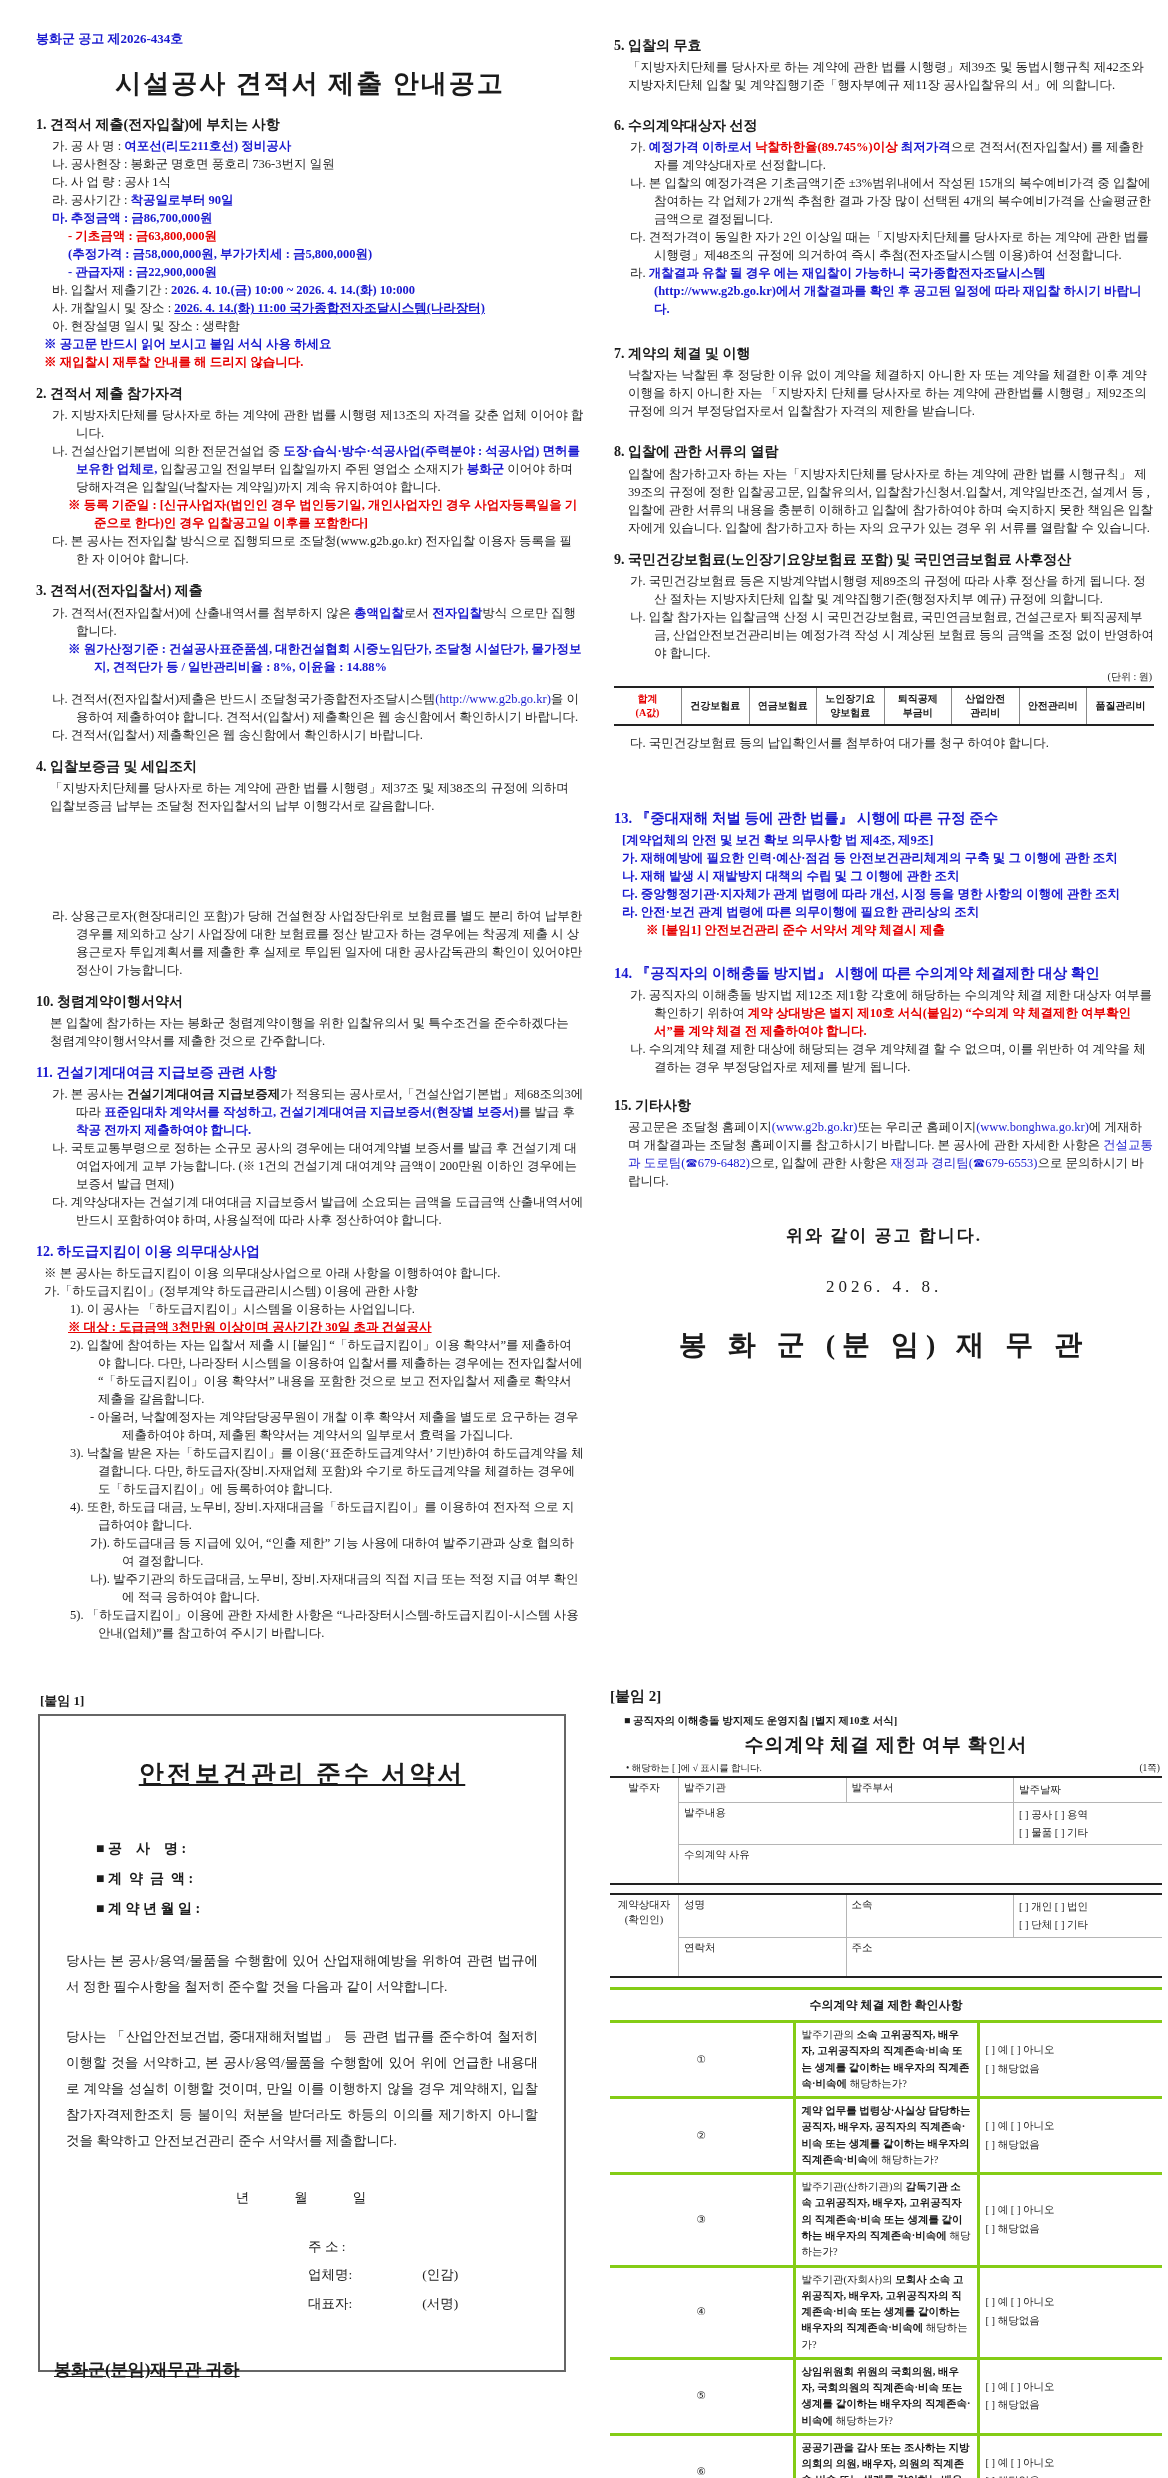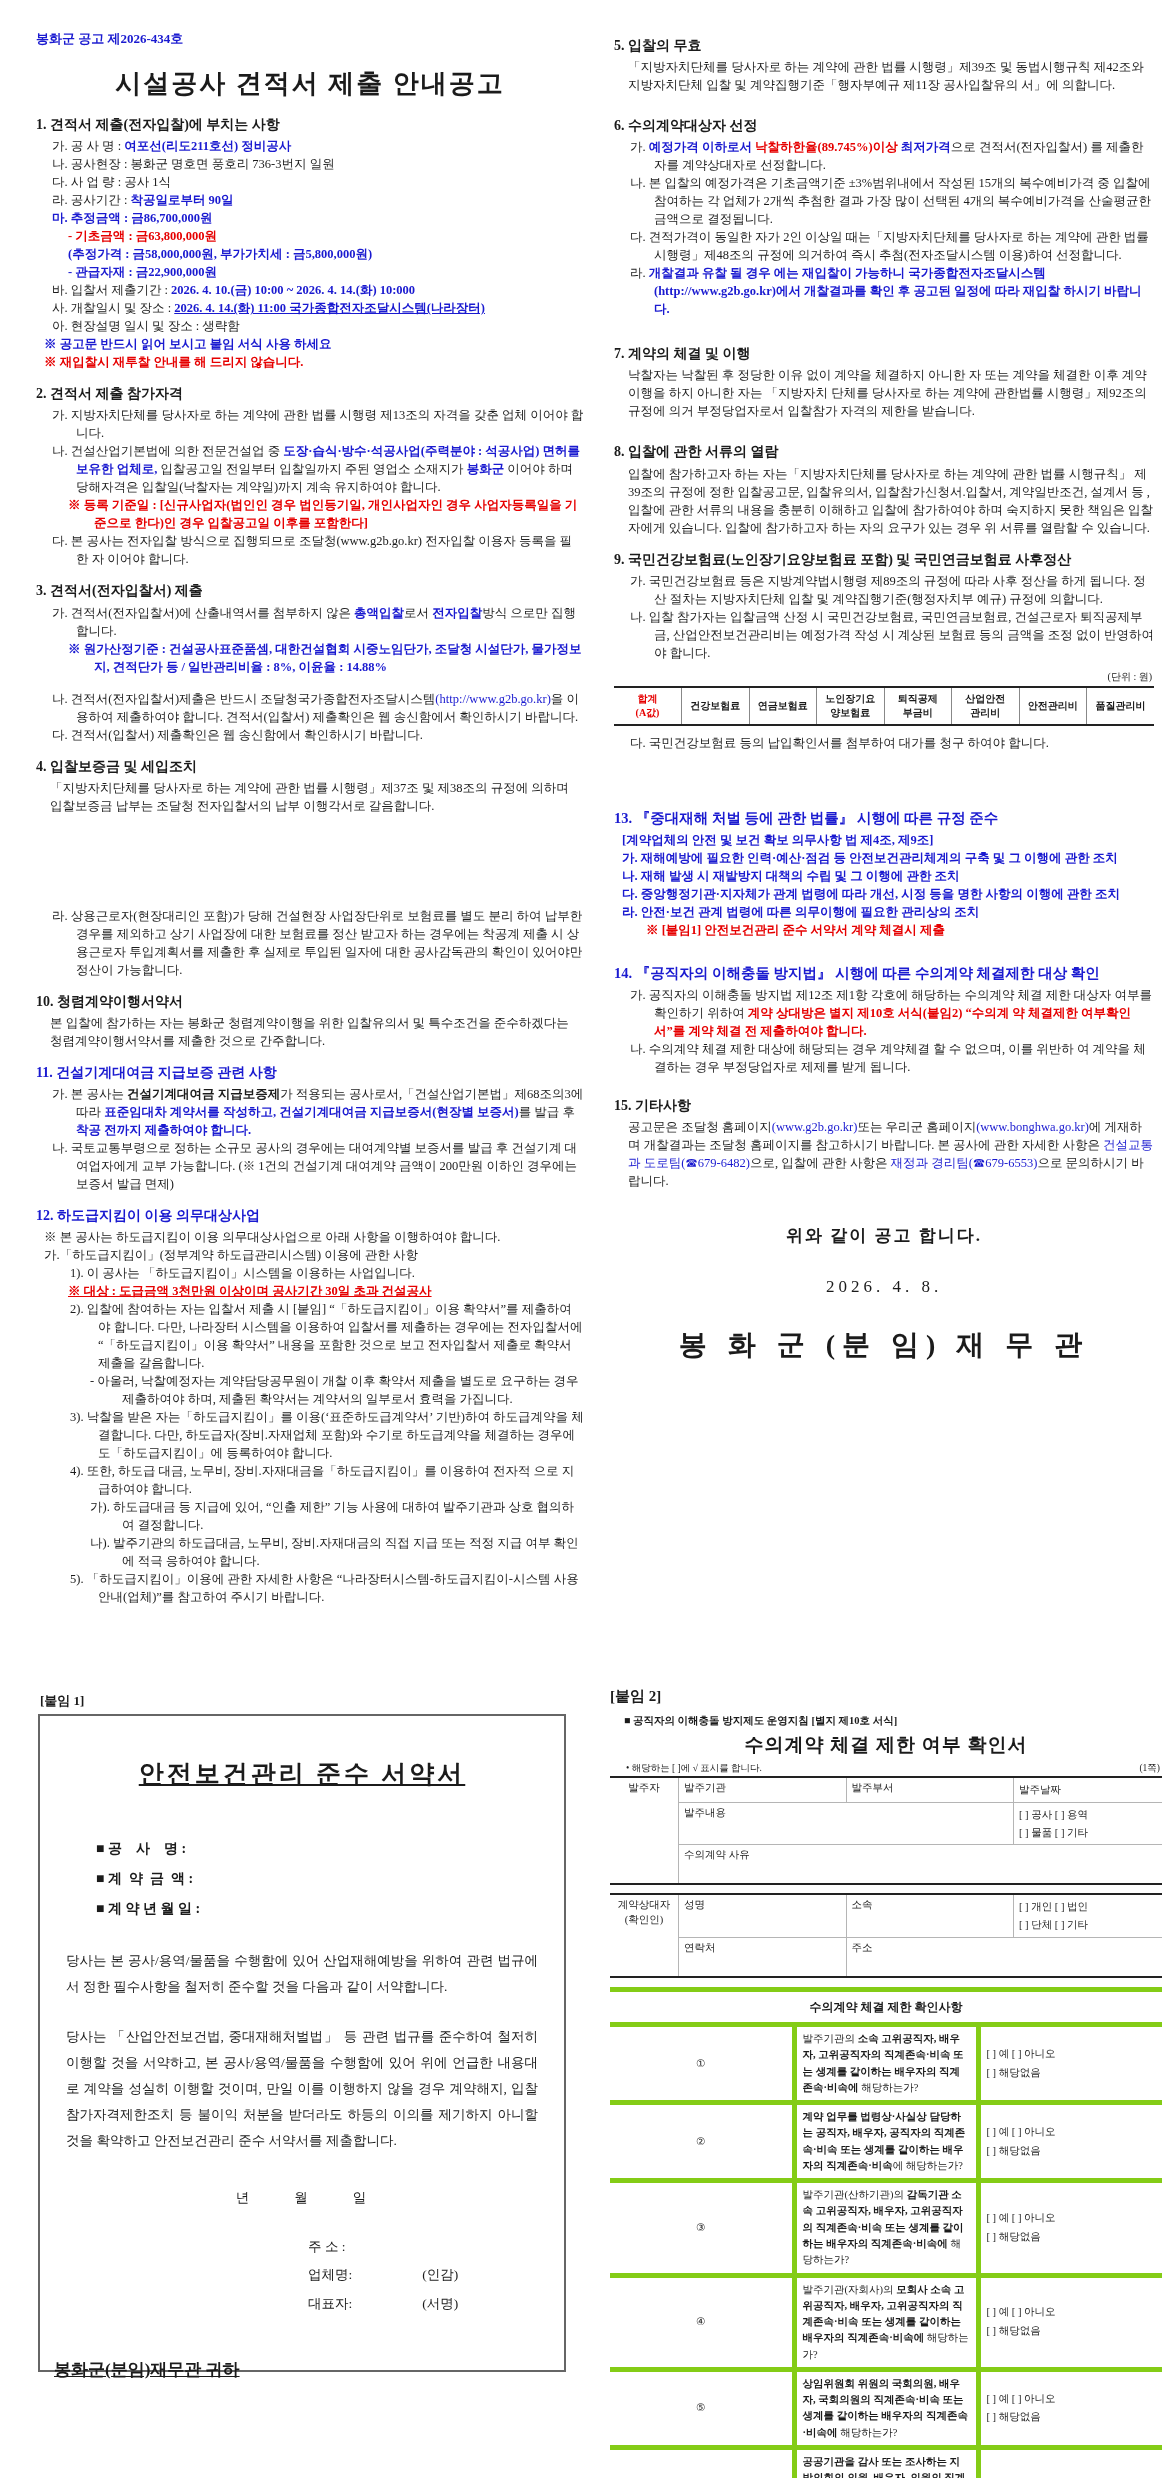--- a/index.html
+++ b/index.html
@@ -55,21 +55,21 @@
   .att2-title{font-size:19px;font-weight:bold;text-align:center;letter-spacing:1px;margin:4px 0 4px 0;}
   .att2-note{display:flex;justify-content:space-between;font-size:9.5px;margin:2px 2px 1px 16px;}
   table.form{border-collapse:collapse;width:100%;table-layout:fixed;border-top:2px solid #222;border-bottom:2px solid #222;}
   table.form td{border:1px solid #b5b5b5;padding:3px 5px;vertical-align:top;white-space:pre-line;}
   table.form td:first-child{border-left:none;} table.form td:last-child{border-right:none;}
   td.flabel{width:58px;text-align:center;vertical-align:middle;}
   td.fcheck{width:138px;vertical-align:middle;line-height:1.7;}
   td.tall{height:32px;}
   .gap8{height:8px;}
   table.chk{border-collapse:collapse;width:100%;table-layout:fixed;border-top:2px solid #222;border-bottom:2px solid #222;margin-top:9px;}
-  table.chk td{border:5px solid #84cc16;padding:4px 6px;vertical-align:middle;}
+  table.chk td{border:3px solid #84cc16;padding:4px 6px;vertical-align:middle;}
   table.chk td:first-child{border-left:none;} table.chk td:last-child{border-right:none;}
   .chk-title{text-align:center;font-weight:bold;font-size:12px;height:22px;}
   td.qno{width:36px;text-align:center;}
   td.qans{width:150px;white-space:pre-line;line-height:1.8;}
   td.qtxt{line-height:1.55;}
 </style>
 </head>
 <body>
 
 <div class="page">
@@ -130,20 +130,21 @@
       <div>
           <div class="ln i0"><span>본 입찰에 참가하는 자는 봉화군 청렴계약이행을 위한 입찰유의서 및 특수조건을 준수하겠다는 청렴계약이행서약서를 제출한 것으로 간주합니다.</span></div>
         </div>
     </div>
 
     <div class="sec">
       <div class="h hblue">11. 건설기계대여금 지급보증 관련 사항</div>
       <div>
           <div class="ln i1"><span>가. 본 공사는 </span><span class="fk">건설기계대여금 지급보증제</span><span>가 적용되는 공사로서,「건설산업기본법」제68조의3에 따라 </span><span class="fb fk">표준임대차 계약서를 작성하고, 건설기계대여금 지급보증서(현장별 보증서)</span><span>를 발급 후 </span><span class="fb fk">착공 전까지 제출하여야 합니다.</span></div>
           <div class="ln i1"><span>나. 국토교통부령으로 정하는 소규모 공사의 경우에는 대여계약별 보증서를 발급 후 건설기계 대여업자에게 교부 가능합니다. (※ 1건의 건설기계 대여계약 금액이 200만원 이하인 경우에는 보증서 발급 면제)</span></div>
+          <div class="ln i1"><span>다. 계약상대자는 건설기계 대여대금 지급보증서 발급에 소요되는 금액을 도급금액 산출내역서에 반드시 포함하여야 하며, 사용실적에 따라 사후 정산하여야 합니다.</span></div>
         </div>
     </div>
 
     <div class="sec">
       <div class="h hblue">12. 하도급지킴이 이용 의무대상사업</div>
       <div>
           <div class="ln i6"><span>※ 본 공사는 하도급지킴이 이용 의무대상사업으로 아래 사항을 이행하여야 합니다.</span></div>
           <div class="ln i6"><span>가.「하도급지킴이」(정부계약 하도급관리시스템) 이용에 관한 사항</span></div>
           <div class="ln i3"><span>1). 이 공사는 「하도급지킴이」시스템을 이용하는 사업입니다.</span></div>
           <div class="ln i2"><span class="fr fk fu">※ 대상 : 도급금액 3천만원 이상이며 공사기간 30일 초과 건설공사</span></div>

